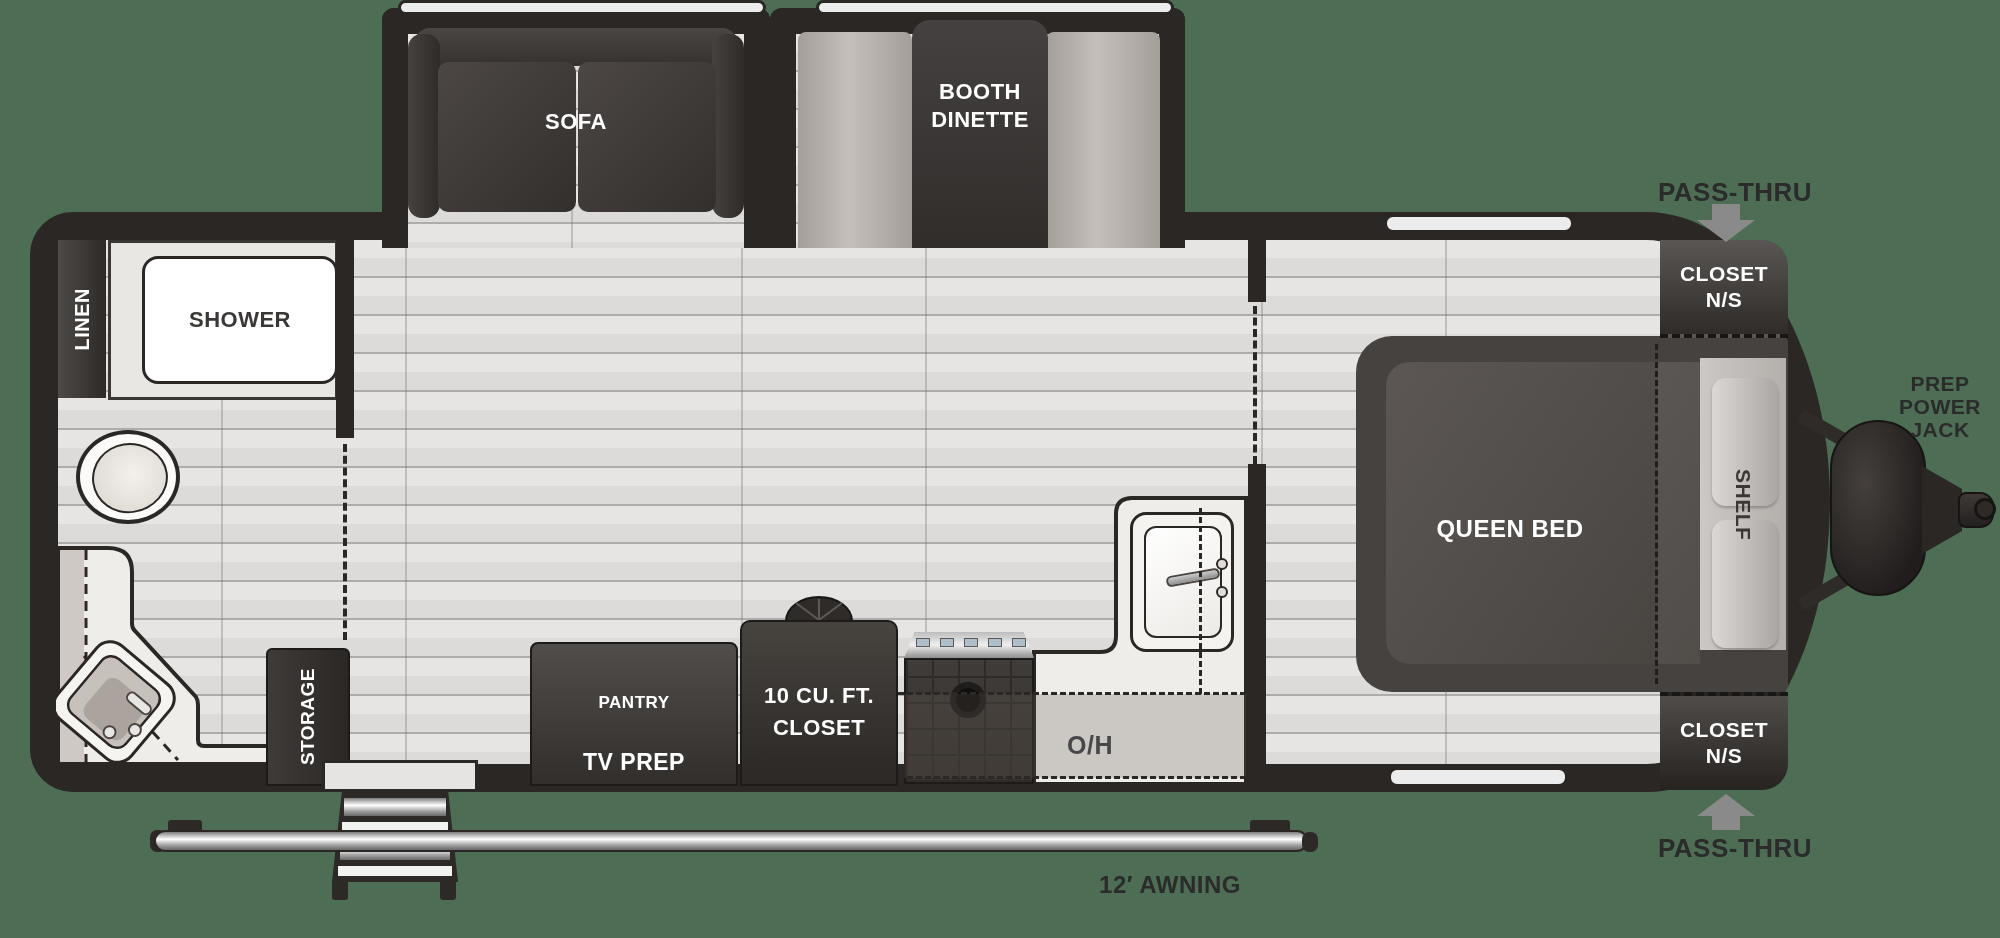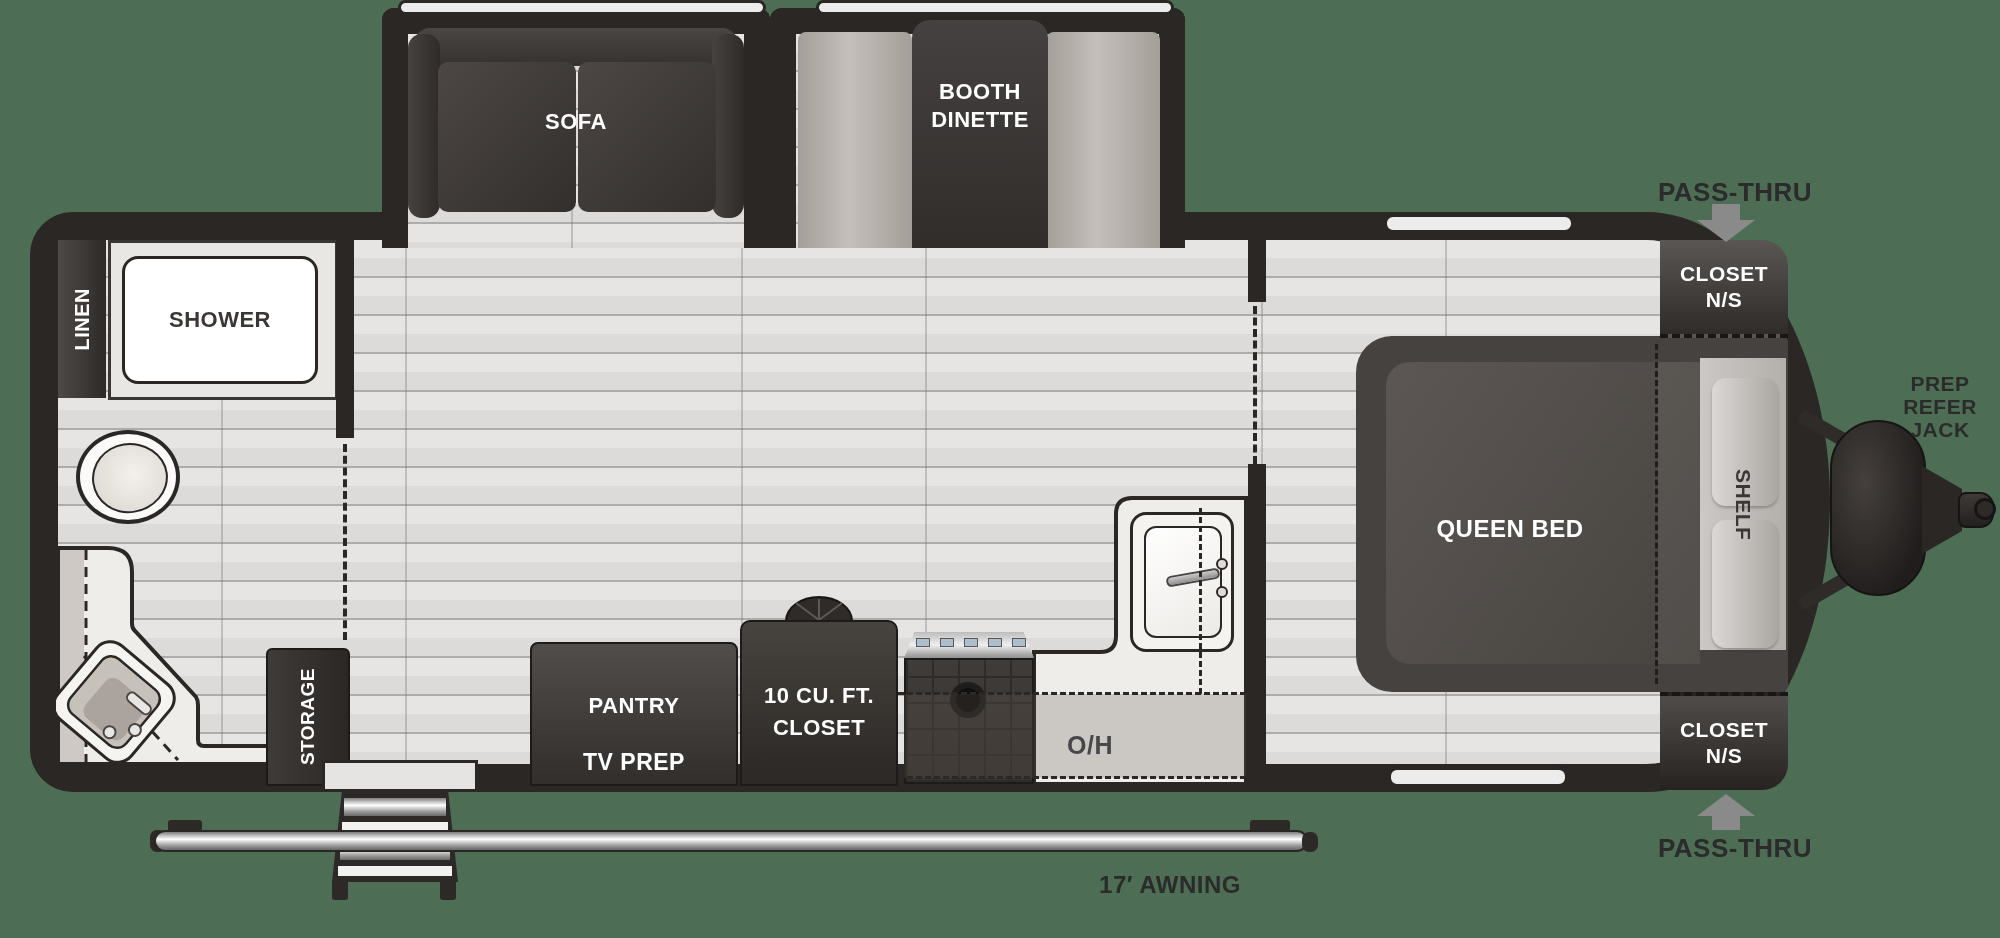--- a/index.html
+++ b/index.html
@@ -57,21 +57,21 @@
   <div class="abs window" style="left:398px;top:0;width:368px;height:15px;"></div>
   <div class="abs window" style="left:816px;top:0;width:358px;height:15px;"></div>
   <div class="abs window" style="left:1384px;top:214px;width:190px;height:19px;"></div>
   <div class="abs window" style="left:1052px;top:767px;width:150px;height:20px;"></div>
   <div class="abs window" style="left:1388px;top:767px;width:180px;height:20px;"></div>
 
   <div class="abs flexc" style="left:58px;top:240px;width:48px;height:158px;background:linear-gradient(90deg,#4e4a47,#2d2a28);">
     <span class="lbl white vtext-up" style="font-size:20px;">LINEN</span>
   </div>
   <div class="abs" style="left:108px;top:240px;width:230px;height:160px;background:#e9e7e3;border:3px solid #3a3734;"></div>
-  <div class="abs flexc" style="left:122px;top:256px;width:196px;height:128px;background:#ffffff;border:3px solid #2B2725;border-radius:16px;">
+  <div class="abs flexc" style="left:142px;top:256px;width:196px;height:128px;background:#ffffff;border:3px solid #2B2725;border-radius:16px;">
     <span class="lbl dark" style="font-size:22px;">SHOWER</span>
   </div>
   <div class="abs wall" style="left:336px;top:240px;width:18px;height:198px;"></div>
   <div class="abs dashv" style="left:343px;top:444px;height:196px;"></div>
   <div class="abs" style="left:76px;top:430px;width:104px;height:94px;border-radius:50%;background:#fbfaf8;border:4px solid #2B2725;"></div>
   <div class="abs" style="left:92px;top:443px;width:76px;height:70px;border-radius:48% 52% 52% 48%/50%;background:radial-gradient(circle at 55% 45%,#f4f1ed,#d9d4cd);border:2px solid #2B2725;transform:rotate(-8deg);"></div>
 
   <svg class="abs" style="left:56px;top:540px;" width="300" height="226" viewBox="0 0 300 226">
     <path d="M2,8 L52,8 Q76,8 76,32 L76,84 Q76,88 79,91 L140,157 Q142,160 142,165 L142,200 Q142,206 148,206 L214,206 L214,224 L2,224 Z" fill="#EFEDEA" stroke="#2B2725" stroke-width="4"></path>
     <rect x="4" y="10" width="24" height="212" fill="#b7b1ab" opacity="0.6"></rect>
@@ -99,25 +99,25 @@
   <div class="abs" style="left:338px;top:866px;width:114px;height:10px;background:#f2f2f1;"></div>
   <div class="abs" style="left:332px;top:880px;width:16px;height:20px;background:#2c2927;border-radius:3px;"></div>
   <div class="abs" style="left:440px;top:880px;width:16px;height:20px;background:#2c2927;border-radius:3px;"></div>
 
   <div class="abs" style="left:168px;top:820px;width:34px;height:12px;background:#2c2927;border-radius:3px;"></div>
   <div class="abs" style="left:1250px;top:820px;width:40px;height:12px;background:#2c2927;border-radius:3px;"></div>
   <div class="abs" style="left:150px;top:830px;width:16px;height:22px;background:#2c2927;border-radius:7px;"></div>
   <div class="abs metal" style="left:154px;top:830px;width:1154px;height:22px;border:2px solid #2B2725;border-radius:11px;"></div>
   <div class="abs" style="left:1302px;top:832px;width:16px;height:20px;background:#2c2927;border-radius:7px;"></div>
   <div class="abs lbl outside" style="left:1020px;top:870px;width:300px;font-size:24px;">
-    <span>17′ AWNING</span>
+    <span>12′ AWNING</span>
   </div>
 
   <div class="abs darkbox" style="left:530px;top:642px;width:208px;height:144px;background:linear-gradient(180deg,#514d4a,#322e2c);border-radius:8px 8px 0 0;">
-    <span class="abs lbl white" style="left:0;top:48px;width:204px;font-size:22px;">PANTRY</span>
+    <span class="abs lbl white" style="left:0;top:48px;width:204px;font-size:17px;">PANTRY</span>
     <span class="abs lbl white" style="left:0;top:104px;width:204px;font-size:23px;">TV PREP</span>
   </div>
 
   <svg class="abs" style="left:782px;top:594px;" width="74" height="28" viewBox="0 0 74 28">
     <path d="M4,27 A33,24 0 0 1 70,27 Z" fill="#2e2b29" stroke="#191716" stroke-width="2"></path>
     <line x1="37" y1="26" x2="14" y2="9" stroke="#5e5a56" stroke-width="2"></line>
     <line x1="37" y1="26" x2="37" y2="5" stroke="#5e5a56" stroke-width="2"></line>
     <line x1="37" y1="26" x2="60" y2="9" stroke="#5e5a56" stroke-width="2"></line>
   </svg>
   <div class="abs darkbox" style="left:740px;top:620px;width:158px;height:166px;background:linear-gradient(180deg,#47433f,#2b2825);border-radius:10px 10px 0 0;">
@@ -198,17 +198,17 @@
   </div>
 
   <div class="abs" style="left:1796px;top:424px;width:64px;height:14px;background:#2e2b29;border-radius:4px;transform:rotate(30deg);"></div>
   <div class="abs" style="left:1796px;top:582px;width:64px;height:14px;background:#2e2b29;border-radius:4px;transform:rotate(-30deg);"></div>
   <div class="abs" style="left:1830px;top:420px;width:96px;height:176px;border-radius:48px;background:radial-gradient(ellipse at 35% 35%,#45403d,#201d1c 75%);border:2px solid #171514;"></div>
   <div class="abs" style="left:1922px;top:466px;width:40px;height:88px;background:#2a2725;clip-path:polygon(0 0,100% 26%,100% 74%,0 100%);"></div>
   <div class="abs" style="left:1958px;top:492px;width:36px;height:36px;border-radius:8px 14px 14px 8px;background:linear-gradient(#3f3a37,#232020);border:2px solid #171514;"></div>
   <div class="abs" style="left:1974px;top:498px;width:22px;height:22px;border-radius:50%;background:#2d2a28;border:3px solid #171514;"></div>
   <div class="abs lbl outside" style="left:1876px;top:372px;width:128px;font-size:21px;line-height:1.1;font-weight:800;">
     <span>PREP</span><br>
-    <span>REFER</span><br>
+    <span>POWER</span><br>
     <span>JACK</span>
   </div>
 
 </div>
 
 </body></html>

